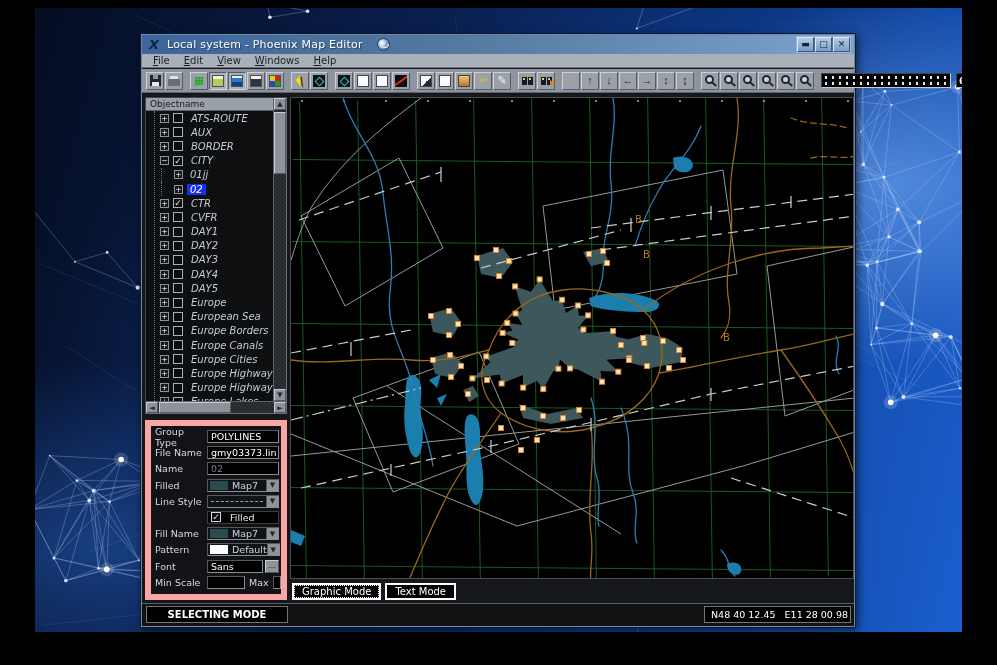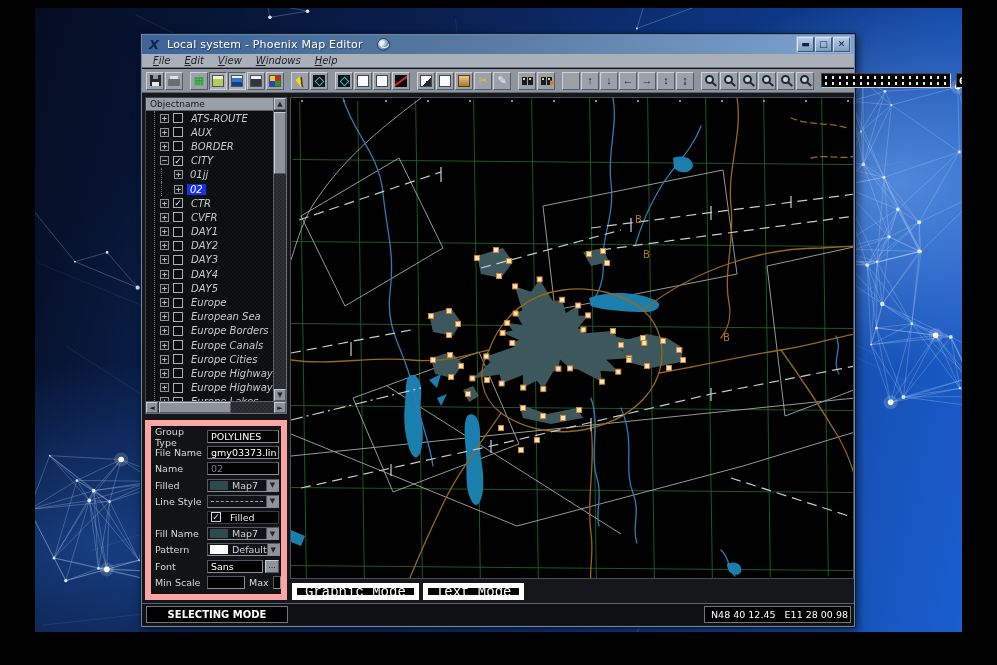--- a/index.html
+++ b/index.html
@@ -33,21 +33,21 @@
     border:1px solid #e8eef4; border-top:none; border-radius:0 0 6px 6px; }
   .win-buttons { margin-left:auto; display:flex; border:1px solid #9db6d6; background:#4a6f9e; }
   .win-btn { width:17px; height:15px; background:linear-gradient(180deg,#b7cbe4,#7d9cc2);
     border:1px solid; border-color:#d7e4f2 #3c5a80 #3c5a80 #d7e4f2; position:relative; cursor:pointer; }
   .win-btn + .win-btn { margin-left:1px; }
   .win-btn .g { position:absolute; inset:0; display:flex; align-items:center; justify-content:center;
     color:#12243d; font-size:9px; font-weight:bold; line-height:1; }
   .g-min { align-items:flex-end !important; padding-bottom:2px; }
 
   .menubar { position:absolute; left:1px; top:20px; right:1px; height:14px; background:#a9b0ba;
-    border-bottom:1px solid #6d737c; display:flex; align-items:center; padding-left:4px;font-style:italic; }
+    border-bottom:1px solid #6d737c; display:flex; align-items:center; padding-left:4px; }
   .menu-item { font-size:10px; color:#1c1f24; padding:0 7px; cursor:default; }
   .menu-item::first-letter { text-decoration:underline; }
 
   
   .toolbar { position:absolute; left:1px; top:35px; right:1px; height:24px; background:#8f959e;
     border-bottom:1px solid #5c626a; display:flex; align-items:center; padding:0 4px; gap:7px; }
   .tb-group { display:flex; gap:1px; }
   button.tb { width:18px; height:18px; background:#9ba1aa; border:1px solid; border-color:#cdd2d8 #575c63 #575c63 #cdd2d8;
     display:flex; align-items:center; justify-content:center; cursor:pointer; padding:0; }
   button.tb.pressed { border-color:#575c63 #cdd2d8 #cdd2d8 #575c63; background:#aab0b8; }
@@ -143,22 +143,22 @@
   .mini-field { width:38px; height:13px; background:#000; border:1px solid; border-color:#55595f #8a8f95 #8a8f95 #55595f; }
   .max-label { font-size:9.5px; color:#d6d9dc; padding:0 4px; }
 
   
   .map-viewport { position:absolute; left:149px; top:63px; width:564px; height:482px; background:#000;
     border:1px solid #4a4e54; overflow:hidden; cursor:crosshair; }
   .map-viewport svg { display:block; }
 
   
   .mode-tabs { position:absolute; left:151px; top:549px; display:flex; gap:4px; }
-  .mtab { height:17px; background:#000; border:5px solid #ffffff; color:#fff; font-size:14px;
-    display:flex; align-items:center; padding:0 8px; cursor:pointer;font-family:Liberation Mono, monospace; }
+  .mtab { height:17px; background:#000; border:2px solid #ffffff; color:#fff; font-size:10px;
+    display:flex; align-items:center; padding:0 8px; cursor:pointer; }
   .mtab.active { outline:1px dotted #fff; outline-offset:-3px; }
   .statusbar { position:absolute; left:1px; right:1px; bottom:2px; height:22px; background:#101113;
     border-top:1px solid #5c626a; }
   .sbox { position:absolute; top:2px; height:17px; background:#000; border:1px solid #70757b;
     color:#fff; display:flex; align-items:center; font-size:9.5px; }
   .sbox.mode { left:4px; width:142px; justify-content:center; font-weight:bold; font-size:10px; }
   .sbox.msg { left:149px; width:411px; padding-left:5px; }
   .sbox.coords { left:562px; width:147px; padding-left:6px; white-space:pre; }
 </style>
 </head>

